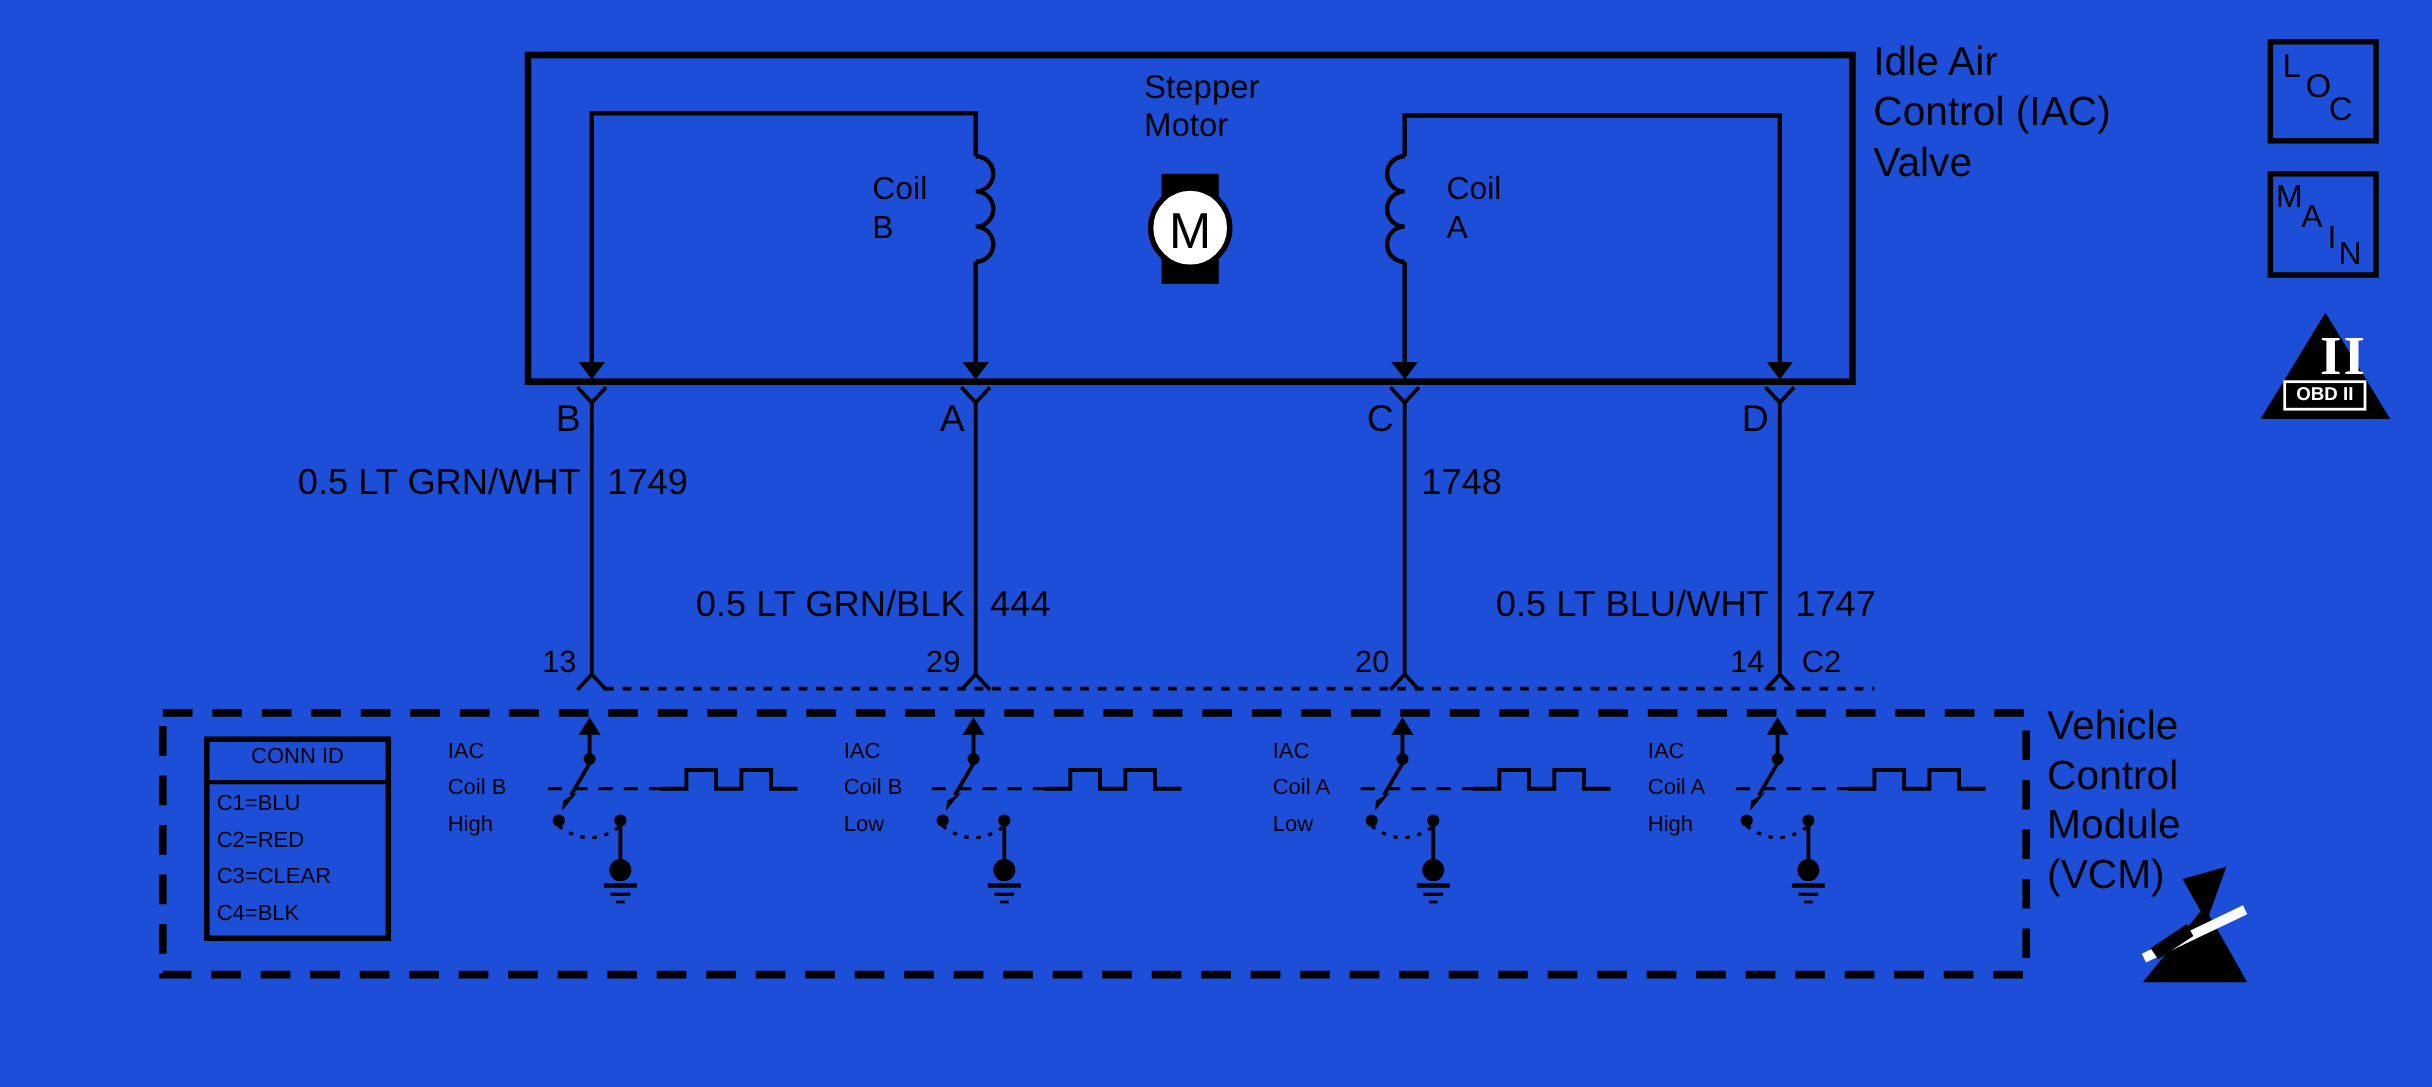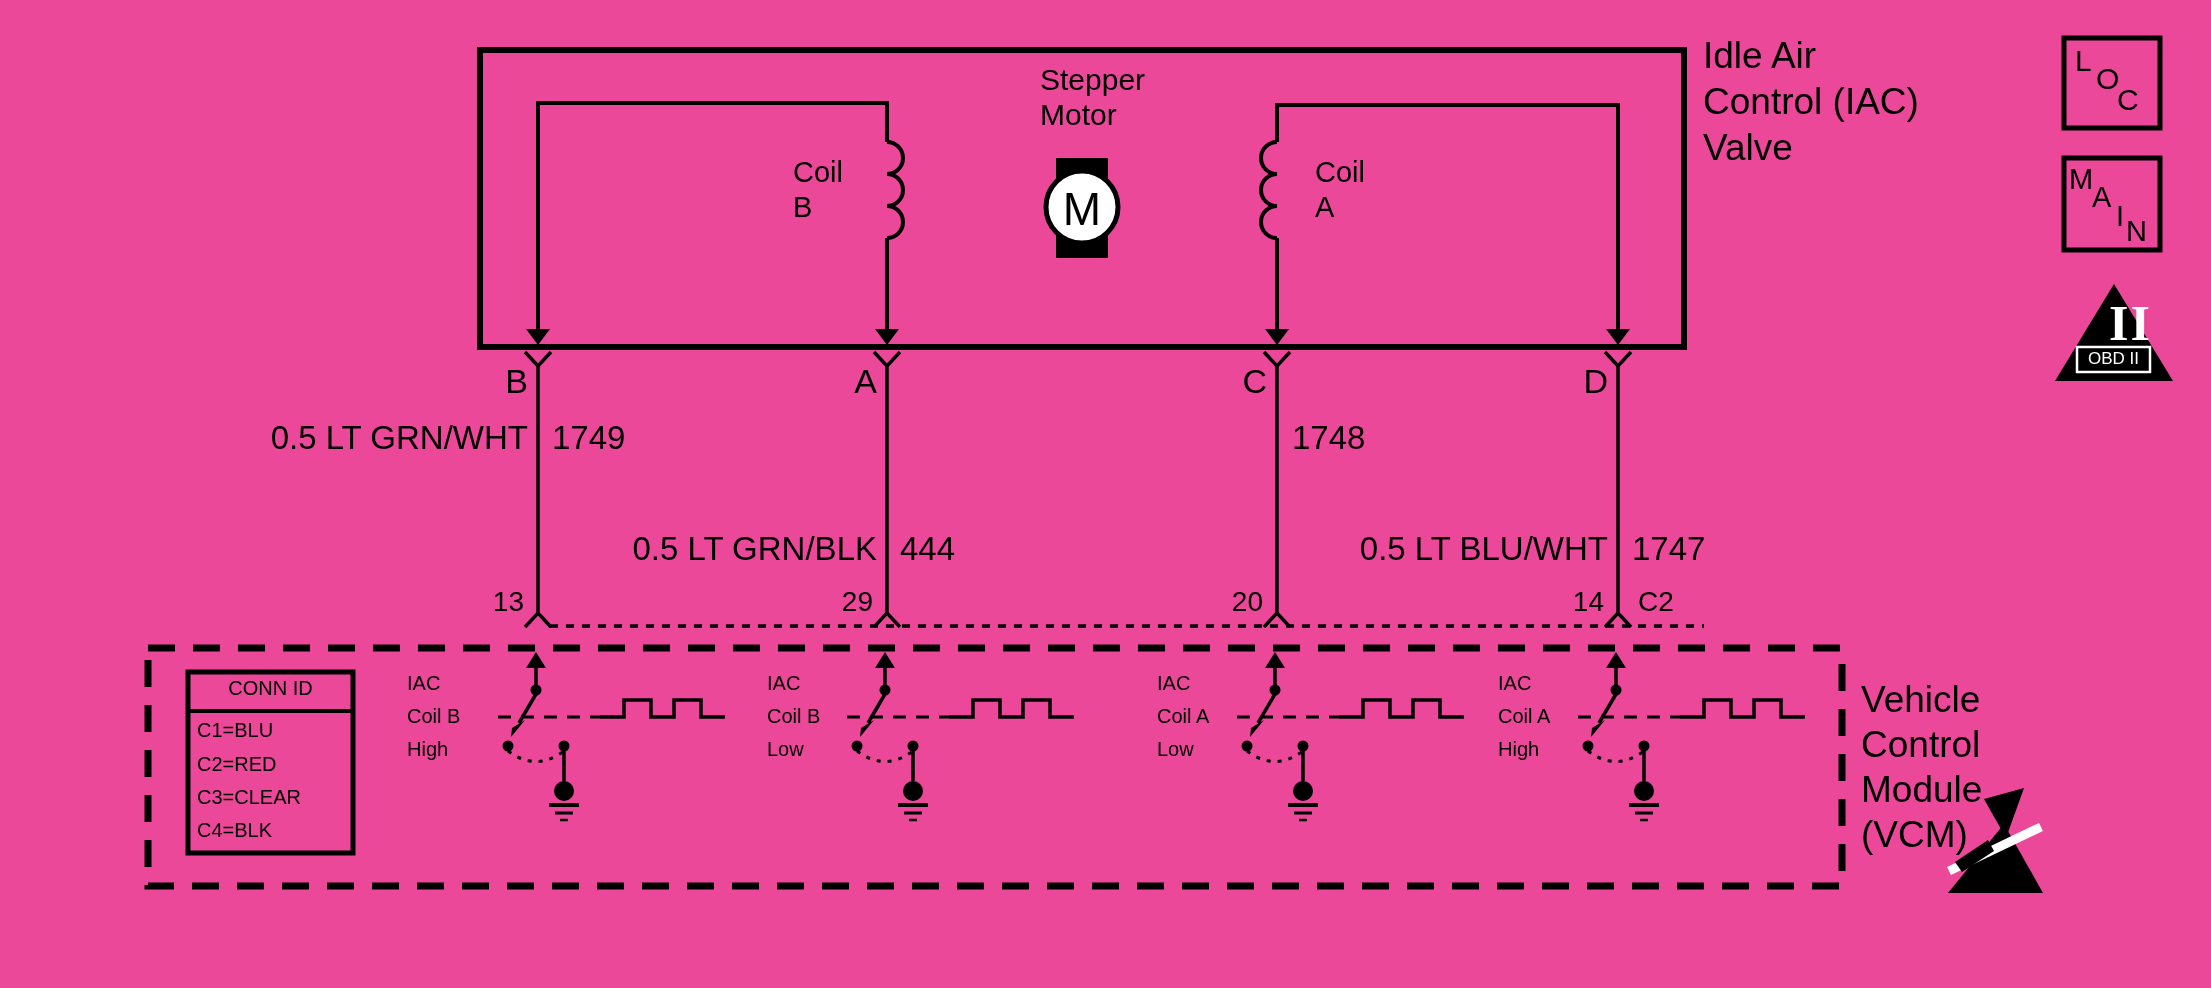--- a/index.html
+++ b/index.html
@@ -1,26 +1,26 @@
 <!DOCTYPE html>
 <html><head>
 <meta charset="utf-8">
 <style>
   html,body{margin:0;padding:0;background:#fff;}
   #canvas{
-    position:relative;width:2211px;height:988px;background:#ec4899;
+    position:relative;width:2211px;height:988px;background:#1d4ed8;
     font-family:"Liberation Sans", sans-serif;color:#000;overflow:hidden;
   }
   #diagram-svg{position:absolute;left:0;top:0;}
   .t{position:absolute;white-space:pre-line;line-height:1.12;}
   .r{text-align:right;}
   .c{text-align:center;} .fs28{font-size:20px;} .fs29{font-size:29px;}
   .fs30{font-size:30px;} .fs31{font-size:28px;} .fs33{font-size:33px;}
   .fs34{font-size:34px;} .fs37{font-size:37px;} .fs46{font-size:46px;}
-  .lh33{line-height:33px;} .lh35{line-height:35px;} .lh45{line-height:45px;margin-top:40px;} .lh46{line-height:46px;}
+  .lh33{line-height:33px;} .lh35{line-height:35px;} .lh45{line-height:45px;} .lh46{line-height:46px;}
   .white{color:#fff;}
   .serif{font-family:"Liberation Serif", serif;font-weight:bold;letter-spacing:2px;}
 </style>
 </head>
 <body>
 
 <div id="canvas">
 
   <svg id="diagram-svg" width="2211" height="988" viewBox="0 0 2211 988" stroke="#000" fill="none">
 
@@ -234,15 +234,15 @@
   <div class="t fs30" style="left:2075px;top:44px;">L</div>
   <div class="t fs30" style="left:2096px;top:62px;">O</div>
   <div class="t fs30" style="left:2117px;top:83px;">C</div>
 
   <div class="t fs29" style="left:2069px;top:163px;">M</div>
   <div class="t fs29" style="left:2092px;top:181px;">A</div>
   <div class="t fs29" style="left:2116px;top:200px;">I</div>
   <div class="t fs29" style="left:2126px;top:215px;">N</div>
 
   <div class="t c white serif" style="left:2076px;top:295px;width:76px;font-size:50px;text-align:right;">II</div>
-  <div class="t c white" style="left:2077px;top:349px;width:73px;font-size:17px;">OBD II</div>
+  <div class="t c white" style="left:2077px;top:349px;width:73px;font-size:17px;font-weight:bold;">OBD II</div>
 
 </div>
 
 </body></html>

